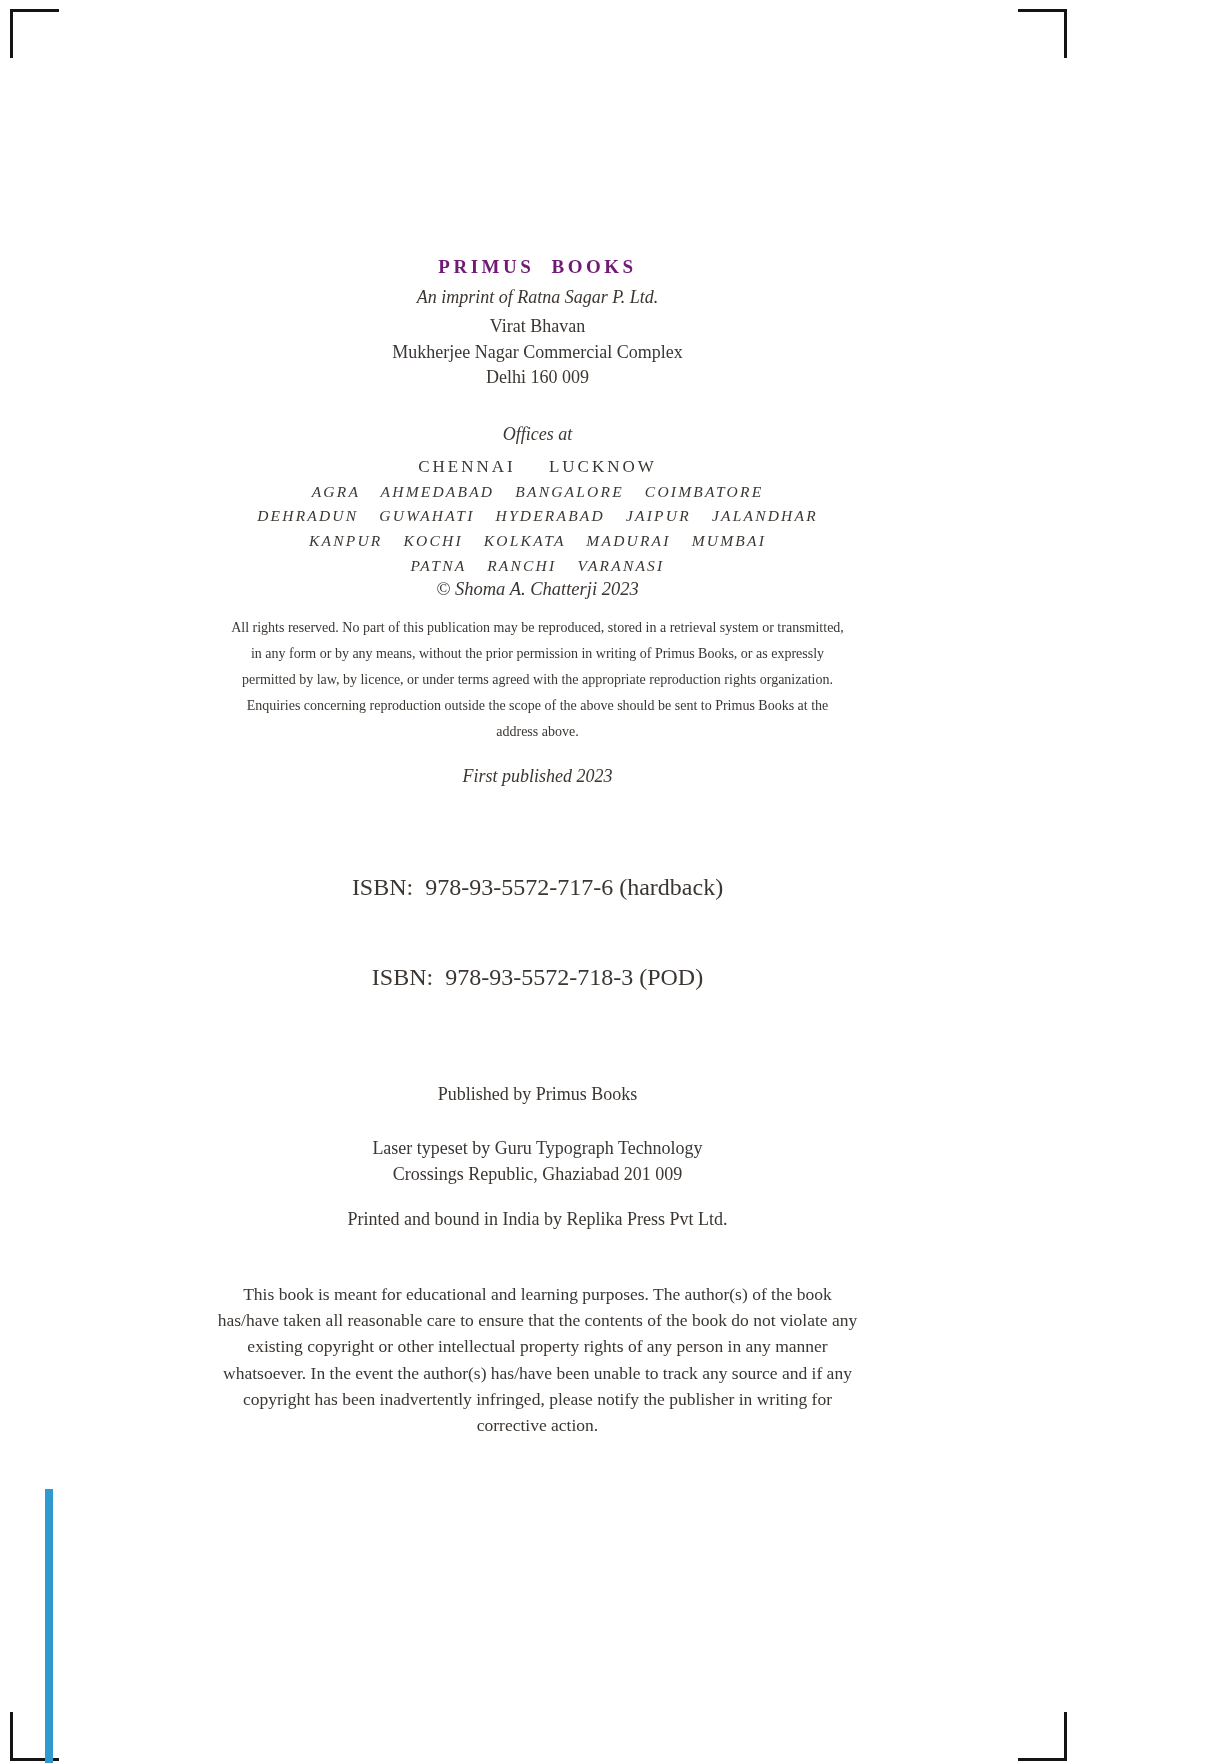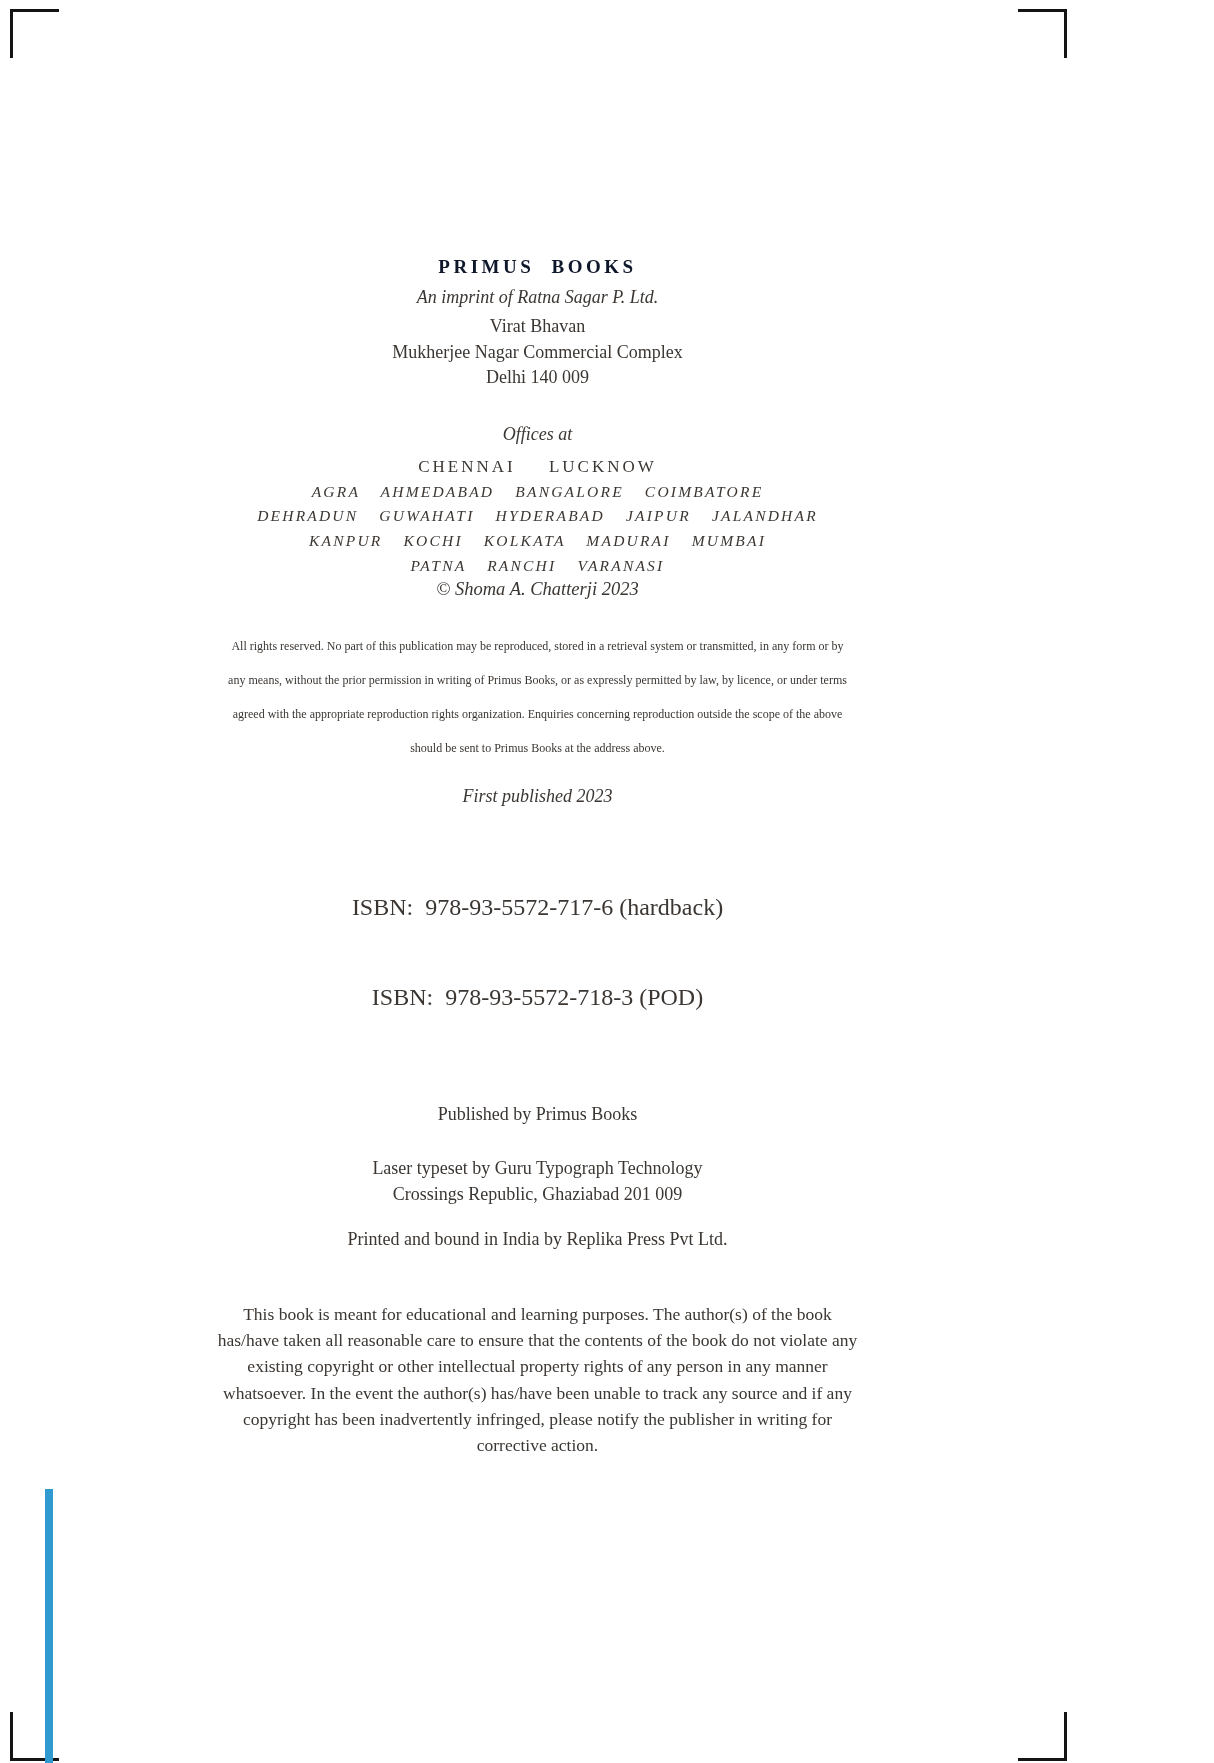--- a/index.html
+++ b/index.html
@@ -45,21 +45,21 @@
     width: 1075px;
     text-align: center;
   }
 
   .publisher {
     margin-top: 256px;
     font-size: 19px;
     font-weight: bold;
     letter-spacing: 3.5px;
     word-spacing: 9px;
-    color: #0f172a;
+    color: #701a75;
   }
   .italic { font-style: italic; }
 
   .imprint {
     margin-top: 9px;
     font-size: 18px;
   }
   .address {
     margin-top: 6px;
     font-size: 18px;
@@ -80,24 +80,24 @@
     font-size: 15.5px;
     letter-spacing: 2.2px;
     word-spacing: 15px;
     line-height: 24.8px;
     font-style: italic;
   }
   .copyright {
     font-size: 18.5px;
   }
   .rights {
-    margin: 29px auto 0;
+    margin: 15px auto 0;
     width: 622px;
-    font-size: 12px;
-    line-height: 34px;
+    font-size: 14px;
+    line-height: 26px;
   }
   .first-published {
     margin-top: 21px;
     font-size: 18px;
   }
   .isbn {
     margin-top: 25px;
     font-size: 24px;
     line-height: 30px;
     white-space: pre-wrap;
@@ -135,21 +135,21 @@
 
   <div class="content">
 
     <div class="publisher">PRIMUS BOOKS</div>
 
     <div class="imprint italic">An imprint of Ratna Sagar P. Ltd.</div>
 
     <div class="address">
       <div>Virat Bhavan</div>
       <div>Mukherjee Nagar Commercial Complex</div>
-      <div>Delhi 140 009</div>
+      <div>Delhi 160 009</div>
     </div>
 
     <div class="offices-heading italic">Offices at</div>
 
     <div class="offices-primary">CHENNAI LUCKNOW</div>
 
     <div class="offices">
       <div>AGRA AHMEDABAD BANGALORE COIMBATORE</div>
       <div>DEHRADUN GUWAHATI HYDERABAD JAIPUR JALANDHAR</div>
       <div>KANPUR KOCHI KOLKATA MADURAI MUMBAI</div>

